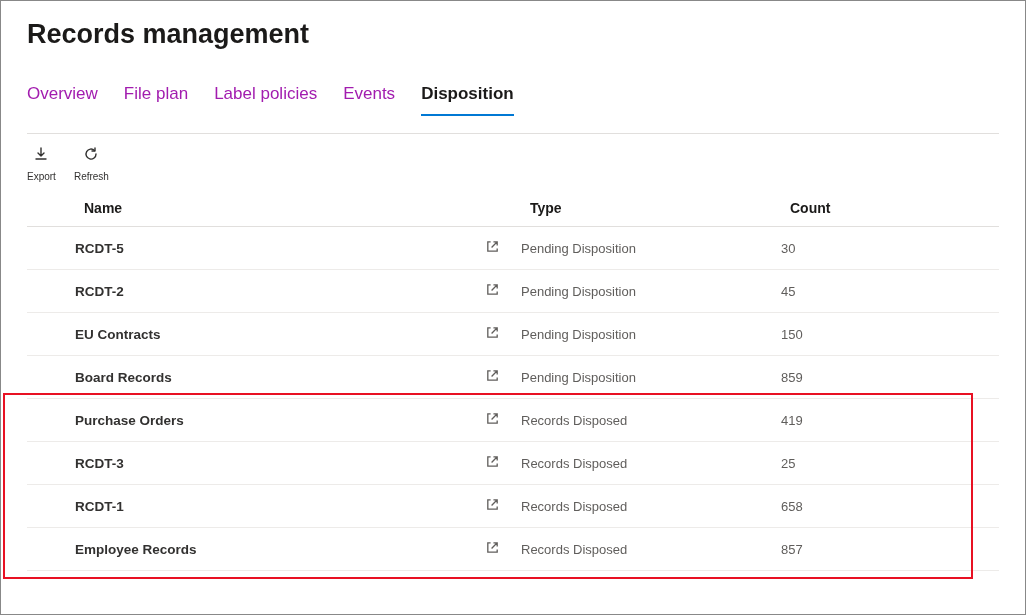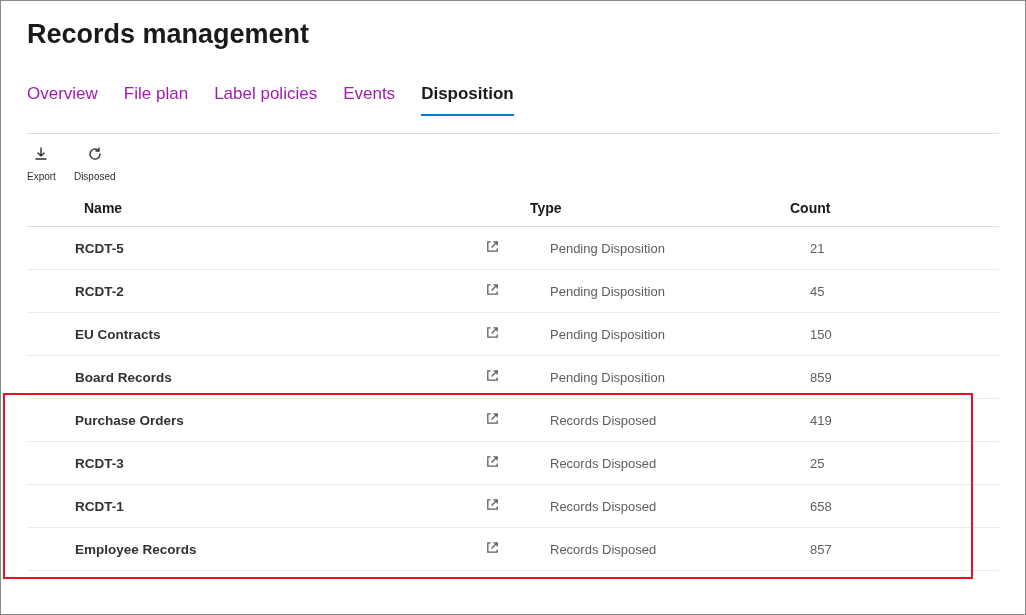--- a/index.html
+++ b/index.html
@@ -87,21 +87,20 @@
       height: 43px;
     }
     .trow .name {
       font-weight: 600;
       font-size: 13.5px;
       color: #323130;
     }
     .trow .type, .trow .count {
       font-size: 13px;
       color: #605e5c;
-      margin-left: 29px;
     }
     .open-icon svg {
       width: 15px; height: 15px;
       stroke: #605e5c;
       fill: none;
       stroke-width: 1.4;
     }
     .highlight-box {
       border: 2.5px solid #e81123;
       position: absolute;
@@ -134,41 +133,41 @@
       </span>
       <span>Export</span>
     </div>
     <div class="tool-btn">
       <span>
         <svg viewBox="0 0 16 16">
             <path d="M13 8a5 5 0 1 1-1.5-3.5" stroke-width="1.4" stroke-linecap="round"></path>
             <path d="M12 2v3h-3" stroke-width="1.4" stroke-linecap="round" stroke-linejoin="round"></path>
           </svg>
       </span>
-      <span>Disposed</span>
+      <span>Refresh</span>
     </div>
   </div>
 
   <div class="table">
     <div class="thead">
       <div></div>
       <div class="th">Name</div>
       <div></div>
       <div class="th">Type</div>
       <div class="th">Count</div>
     </div>
 
     <div class="trow">
       <div></div>
       <div class="name">RCDT-5</div>
       <div class="open-icon"><svg viewBox="0 0 16 16">
             <path d="M6 3H3v10h10v-3M9 3h4v4M13 3l-6 6"></path>
           </svg></div>
       <div class="type">Pending Disposition</div>
-      <div class="count">21</div>
+      <div class="count">30</div>
     </div>
 
     <div class="trow">
       <div></div>
       <div class="name">RCDT-2</div>
       <div class="open-icon"><svg viewBox="0 0 16 16">
             <path d="M6 3H3v10h10v-3M9 3h4v4M13 3l-6 6"></path>
           </svg></div>
       <div class="type">Pending Disposition</div>
       <div class="count">45</div>

